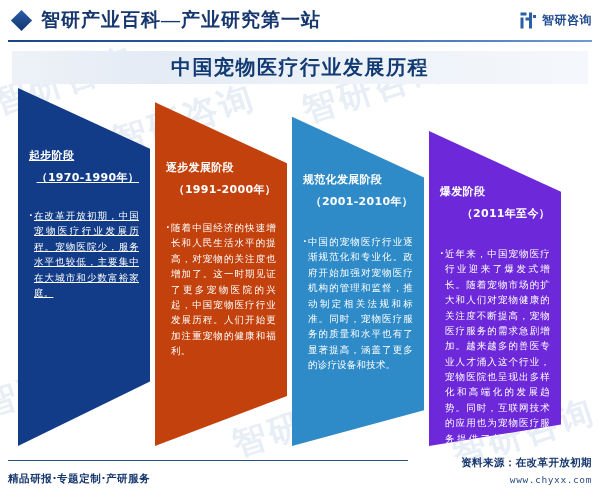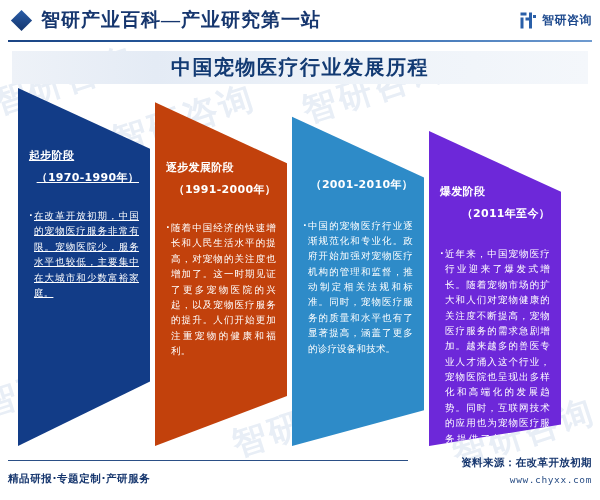--- a/index.html
+++ b/index.html
@@ -241,33 +241,34 @@
   <span class="title-band-text">中国宠物医疗行业发展历程</span>
 </div>
 
 <div class="stages">
 
   <div class="stage stage-0" style="background: rgb(18, 60, 135);">
     <div class="stage-head">
       <span class="stage-name">起步阶段</span>
       <span class="stage-period">（1970-1990年）</span>
     </div>
-    <div class="stage-body">在改革开放初期，中国的宠物医疗服务非常有限。宠物医院少，服务水平也较低，主要集中在大城市和少数富裕家庭。</div>
+    <div class="stage-body">在改革开放初期，中国宠物医疗行业发展历程。宠物医院少，服务水平也较低，主要集中在大城市和少数富裕家庭。</div>
   </div>
 
   <div class="stage stage-1" style="background: #c2410c;">
     <div class="stage-head">
       <span class="stage-name">逐步发展阶段</span>
       <span class="stage-period">（1991-2000年）</span>
     </div>
-    <div class="stage-body">随着中国经济的快速增长和人民生活水平的提高，对宠物的关注度也增加了。这一时期见证了更多宠物医院的兴起，以及宠物医疗服务的提升。人们开始更加注重宠物的健康和福利。</div>
+    <div class="stage-body">随着中国经济的快速增长和人民生活水平的提高，对宠物的关注度也增加了。这一时期见证了更多宠物医院的兴起，中国宠物医疗行业发展历程。人们开始更加注重宠物的健康和福利。</div>
   </div>
 
   <div class="stage stage-2" style="background: rgb(46, 139, 200);">
     <div class="stage-head">
+      <span class="stage-name">规范化发展阶段</span>
       <span class="stage-period">（2001-2010年）</span>
     </div>
     <div class="stage-body">中国的宠物医疗行业逐渐规范化和专业化。政府开始加强对宠物医疗机构的管理和监督，推动制定相关法规和标准。同时，宠物医疗服务的质量和水平也有了显著提高，涵盖了更多的诊疗设备和技术。</div>
   </div>
 
   <div class="stage stage-3" style="background: #6d28d9;">
     <div class="stage-head">
       <span class="stage-name">爆发阶段</span>
       <span class="stage-period">（2011年至今）</span>
     </div>

